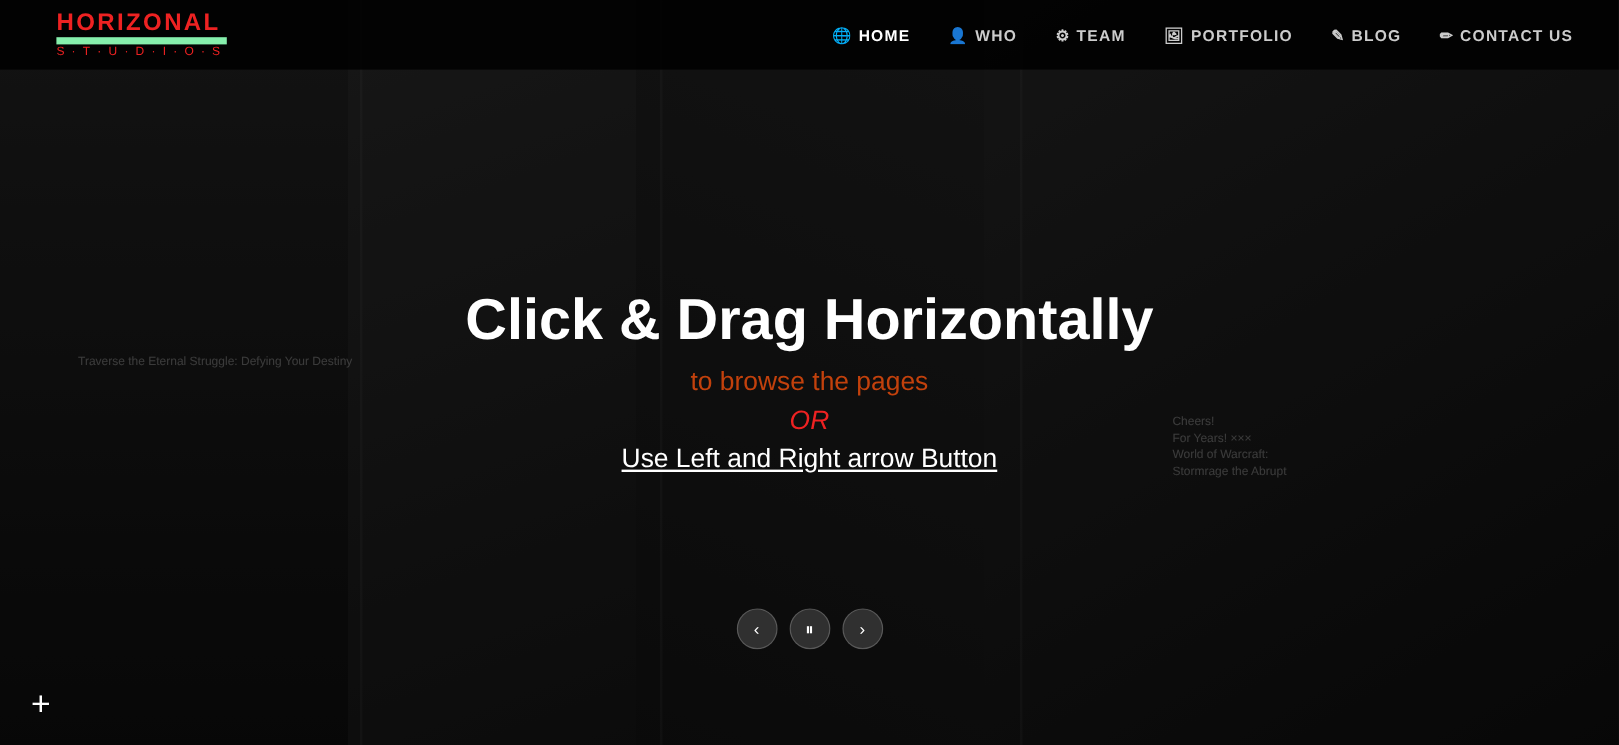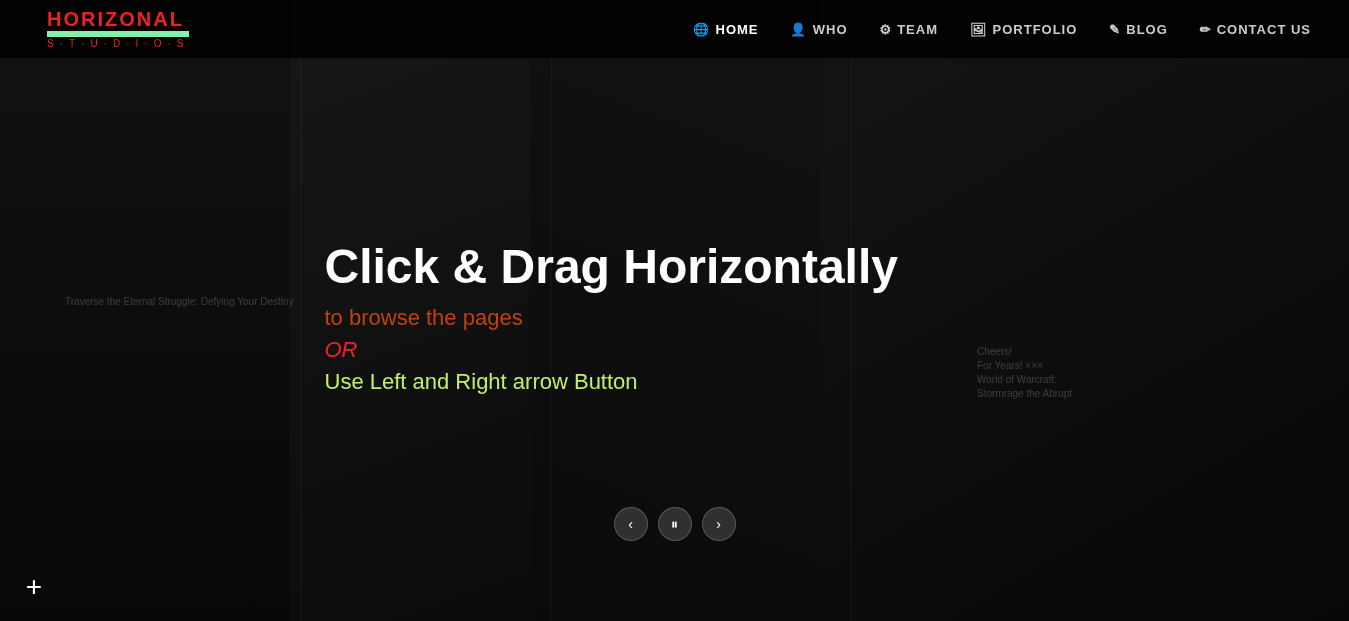--- a/index.html
+++ b/index.html
@@ -110,21 +110,21 @@
       background: rgba(0,0,0,0.55);
       z-index: 2;
     }
 
     
     .hero-content {
       position: absolute;
       top: 50%;
       left: 50%;
       transform: translate(-50%, -45%);
-      text-align: left;
+      text-align: center;
       z-index: 10;
       width: 700px;
     }
 
     .hero-title {
       font-size: 48px;
       font-weight: 900;
       color: #fff;
       margin-bottom: 12px;
       line-height: 1.1;
@@ -138,21 +138,22 @@
 
     .hero-or {
       font-size: 22px;
       color: #e22;
       margin-bottom: 6px;
       font-style: italic;
     }
 
     .hero-arrow {
       font-size: 22px;
-      color: #bef264;
+      color: #ffffff;
+      text-decoration: underline;
     }
 
     
     .slider-controls {
       position: absolute;
       bottom: 80px;
       left: 50%;
       transform: translateX(-50%);
       display: flex;
       gap: 10px;

